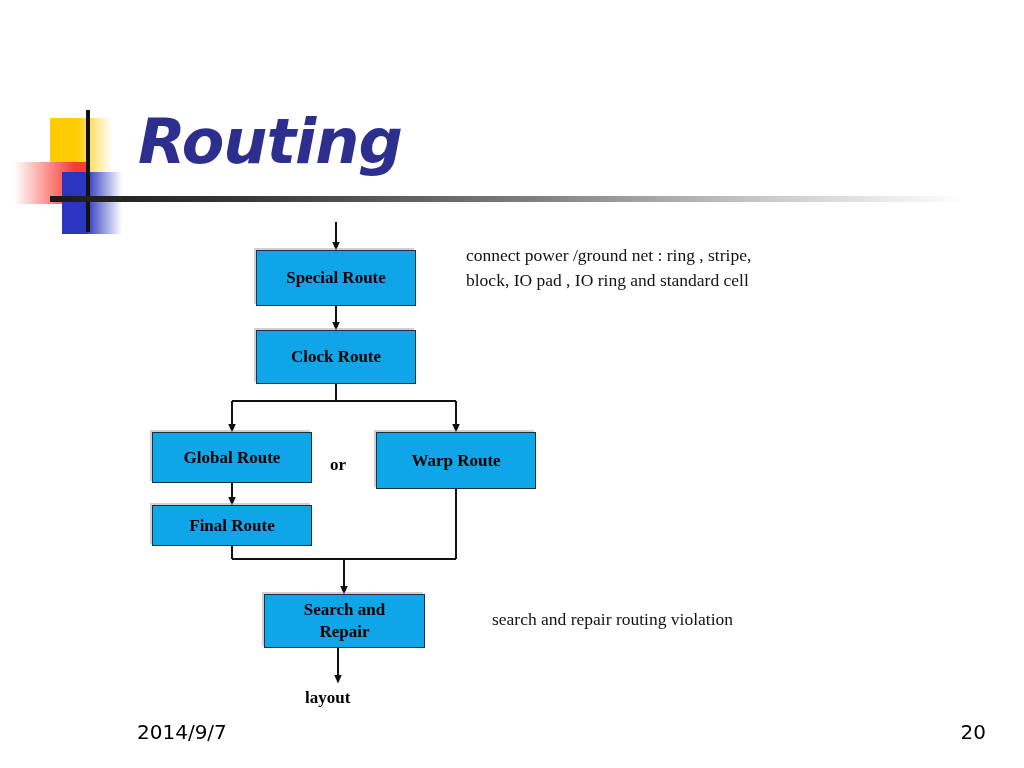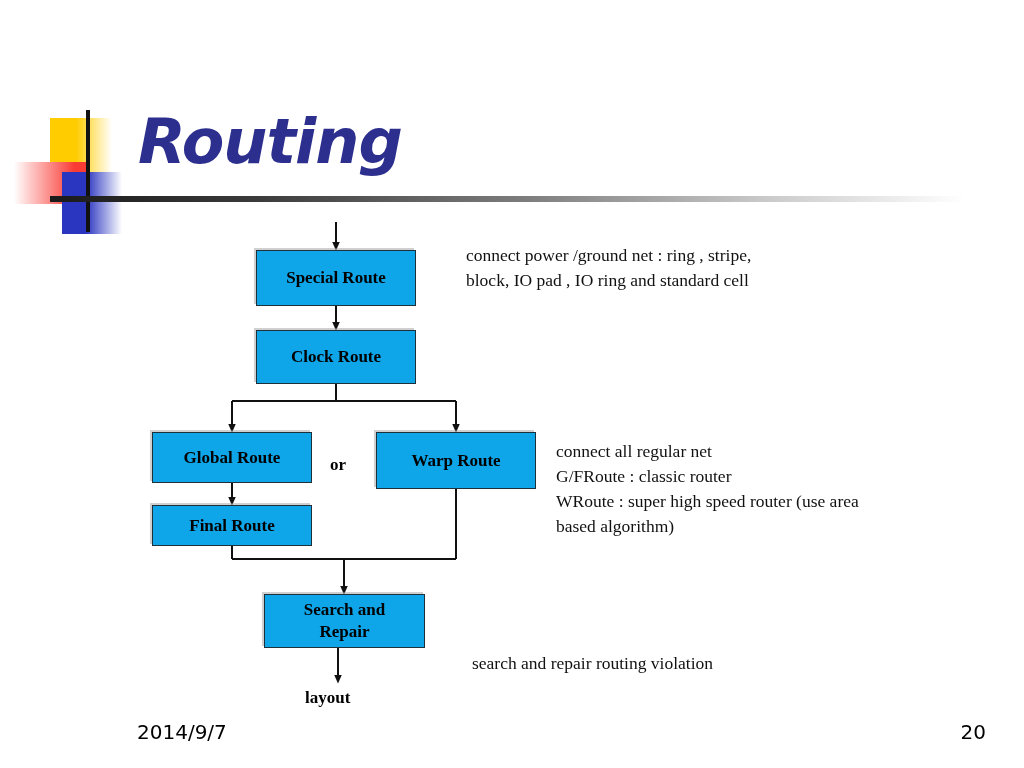--- a/index.html
+++ b/index.html
@@ -100,21 +100,21 @@
     position: absolute;
     font-family: "Liberation Serif", serif;
     font-size: 17.5px;
     line-height: 25px;
     color: #111111;
     white-space: pre-line;
   }
   #note-special { left: 466px; top: 243px; width: 400px; }
   #note-clock   { left: 466px; top: 327px; width: 320px; }
   #note-route   { left: 556px; top: 439px; width: 420px; }
-  #note-search  { left: 472px; top: 607px; width: 400px; margin-top: 44px; }
+  #note-search  { left: 492px; top: 607px; width: 400px; }
 
   .or-label {
     position: absolute;
     left: 330px; top: 455px;
     font-family: "Liberation Serif", serif;
     font-weight: bold;
     font-size: 17px;
     color: #000000;
   }
   .layout-label {
@@ -192,23 +192,19 @@
     <div class="node" id="node-warp">Warp Route</div>
     <div class="node" id="node-final">Final Route</div>
     <div class="node" id="node-search" style="white-space: pre-line;">Search and
 Repair</div>
 
     <div class="or-label">or</div>
     <div class="layout-label">layout</div>
 
     <div class="note" id="note-special">connect power /ground net : ring , stripe,
 block, IO pad , IO ring and standard cell</div>
-    <div class="note" id="note-route">connect all regular net
-G/FRoute :  classic router
-WRoute : super high speed router (use area
-based algorithm)</div>
     <div class="note" id="note-search">search and repair routing violation</div>
   </div>
 
   <div class="footer-date">2014/9/7</div>
   <div class="footer-page">20</div>
 
 </div>
 
 </body></html>

